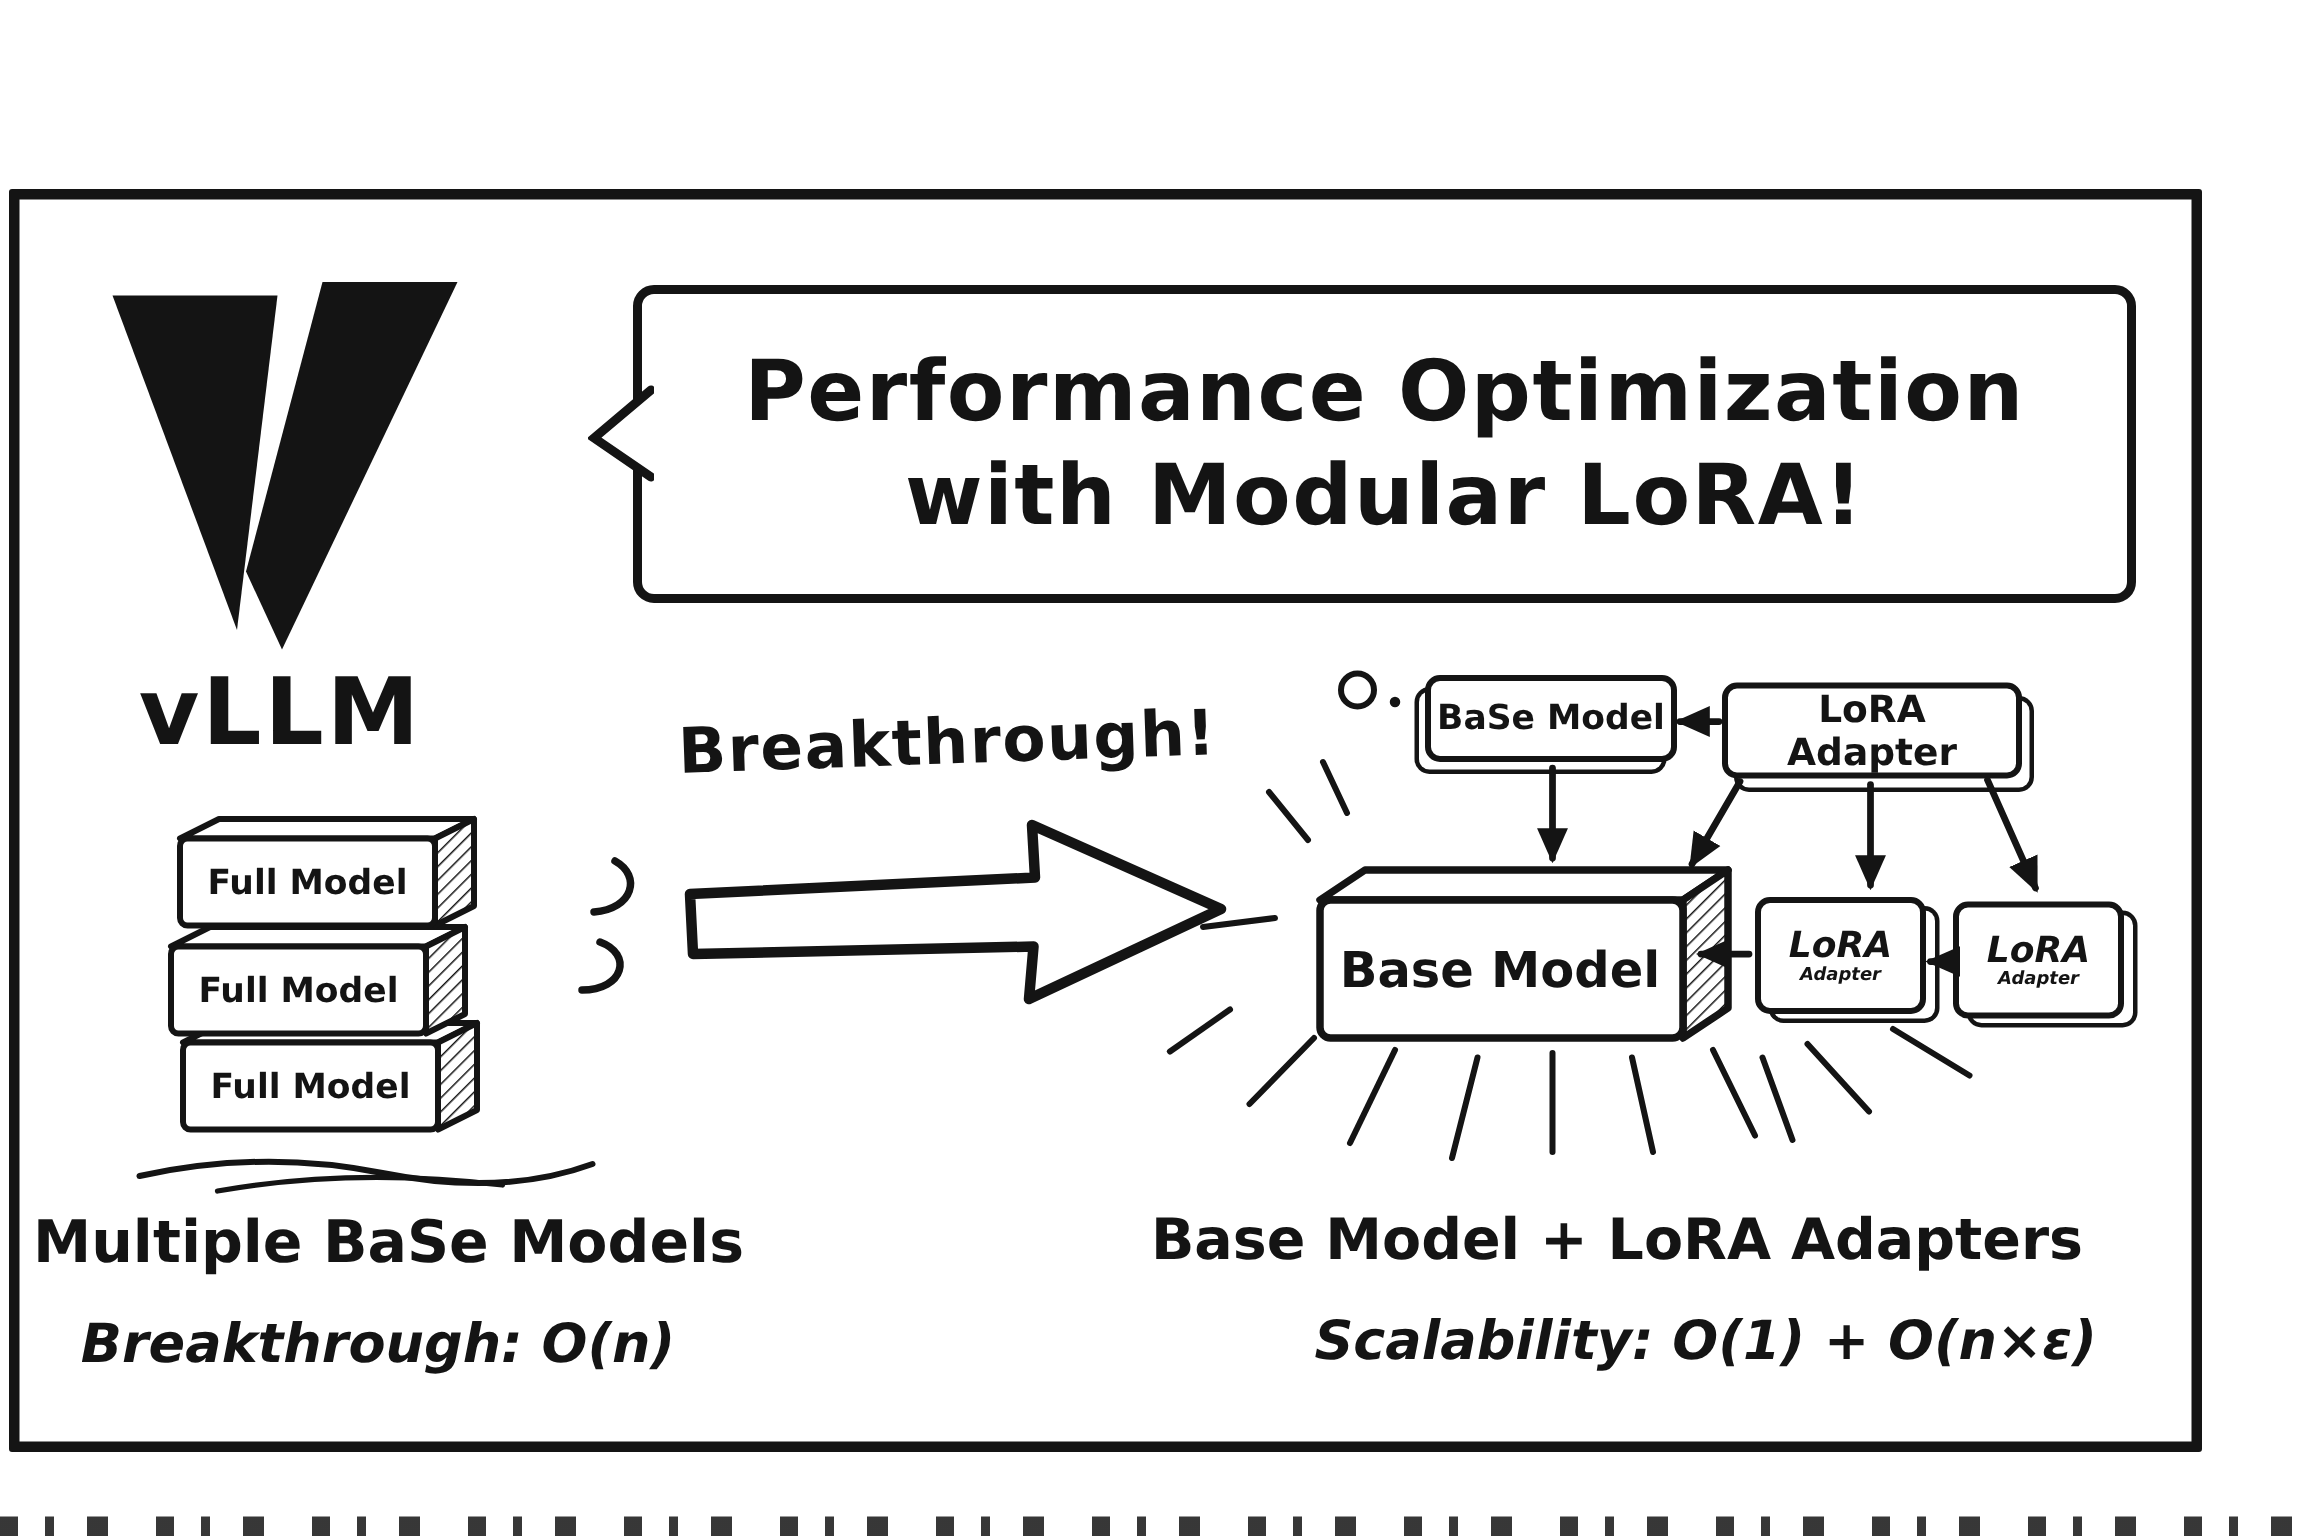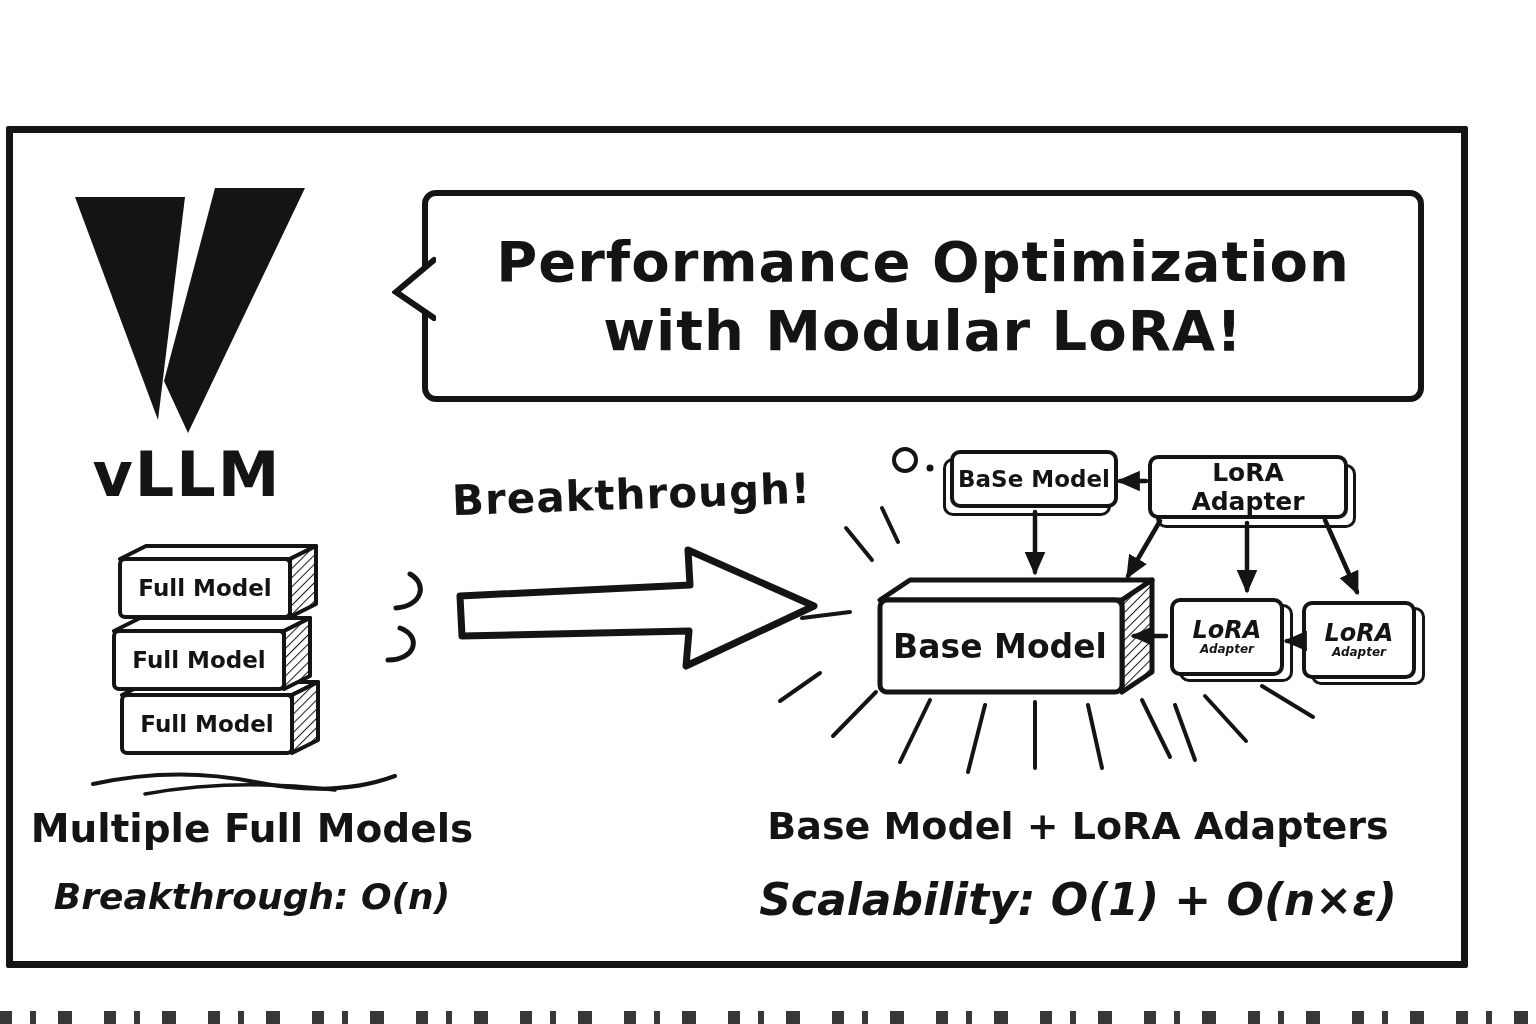--- a/index.html
+++ b/index.html
@@ -60,21 +60,21 @@
   .adp-l1{ font-size:24px; line-height:1.02; }
   .adp-l2{ font-size:12px; line-height:1.05; }
   .bigbox-svg{ left:872px; top:570px; z-index:1; }
   .connectors{ left:860px; top:430px; z-index:4; pointer-events:none; }
   .burst{ left:770px; top:495px; pointer-events:none; }
   
   .cap{ position:absolute; text-align:center; font-weight:800; white-space:nowrap; }
   .cap-left{ left:22px; top:806px; width:460px; font-size:39px; }
   .scal-left{ left:22px; top:876px; width:460px; font-size:36px; font-style:italic; font-weight:700; }
   .cap-right{ left:758px; top:804px; width:640px; font-size:38px; }
-  .scal-right{ left:758px; top:874px; width:640px; font-size:44px; font-style:italic; font-weight:700; }
+  .scal-right{ left:758px; top:874px; width:640px; font-size:36px; font-style:italic; font-weight:700;text-align:right; }
   
   .bottom-strip{
     left:0; bottom:0; width:100%; height:13px; opacity:.85;
     background:repeating-linear-gradient(90deg,
       #141414 0 12px, transparent 12px 30px,
       #141414 30px 36px, transparent 36px 58px,
       #141414 58px 72px, transparent 72px 104px);
   }
 </style>
 </head>
@@ -197,20 +197,20 @@
       <line x1="492" y1="191" x2="543" y2="222"></line>
       <line x1="405" y1="210" x2="425" y2="265"></line>
       <line x1="106" y1="197" x2="63" y2="241"></line>
       <line x1="50" y1="178" x2="10" y2="206"></line>
       <line x1="80" y1="117" x2="32" y2="123"></line>
       <line x1="102" y1="65" x2="76" y2="33"></line>
       <line x1="128" y1="47" x2="112" y2="13"></line>
     </g>
   </svg>
 
-  <div class="cap cap-left">Multiple Full Models</div>
+  <div class="cap cap-left">Multiple BaSe Models</div>
   <div class="cap scal-left">Breakthrough: O(n)</div>
   <div class="cap cap-right">Base Model + LoRA Adapters</div>
   <div class="cap scal-right">Scalability: O(1) + O(n×ε)</div>
 
   <div class="abs bottom-strip"></div>
 
 </div>
 
 </body></html>

